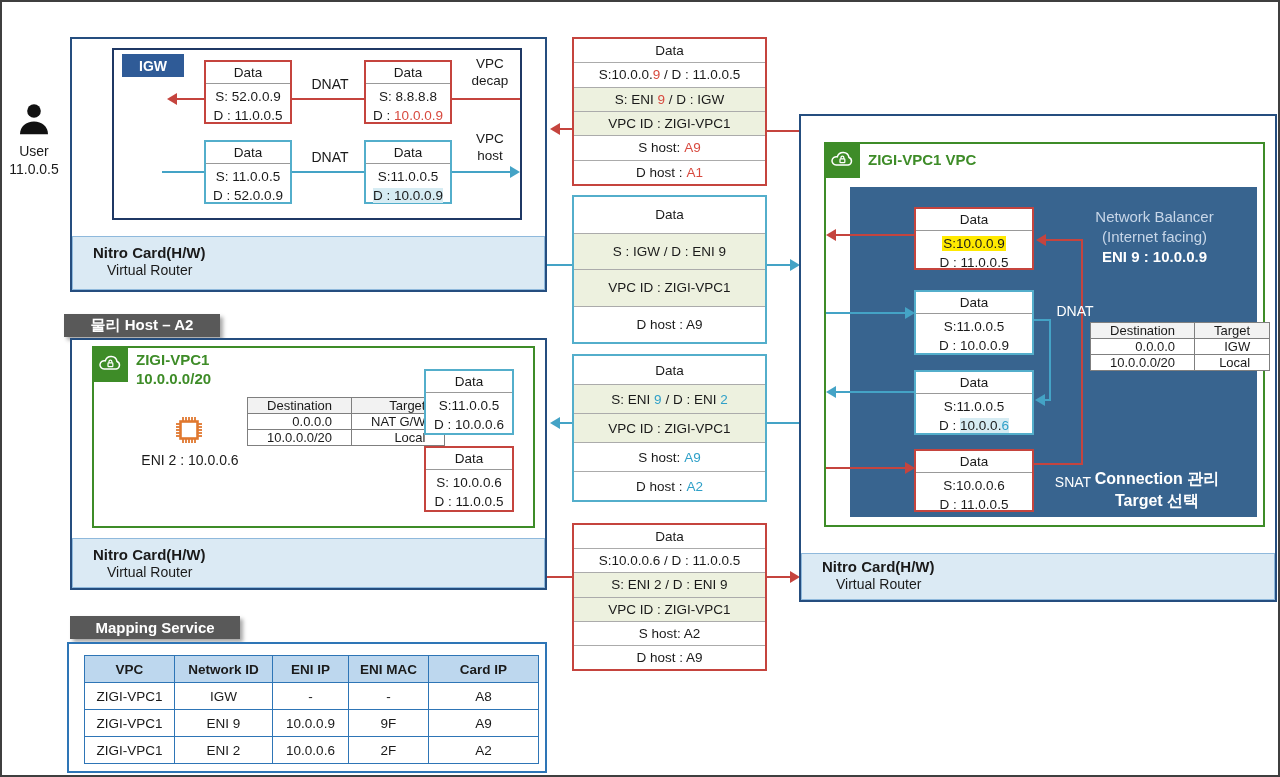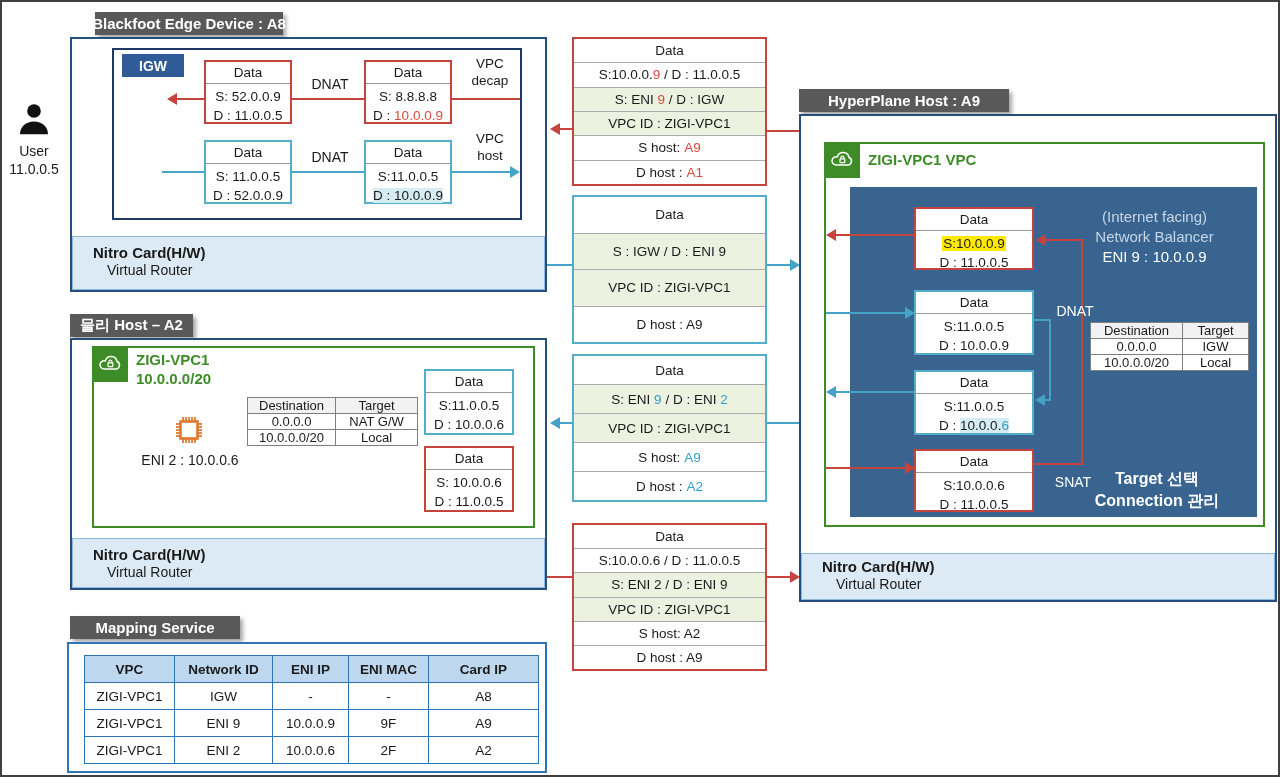--- a/index.html
+++ b/index.html
@@ -35,54 +35,53 @@
   .tri{width:0;height:0;}
   .tri.l{border-top:6px solid transparent;border-bottom:6px solid transparent;border-right:10px solid #000;}
   .tri.r{border-top:6px solid transparent;border-bottom:6px solid transparent;border-left:10px solid #000;}
   .tri.l.red{border-right-color:#C5443E;}
   .tri.r.red{border-left-color:#C5443E;}
   .tri.l.cyan{border-right-color:#44A3C6;}
   .tri.r.cyan{border-left-color:#44A3C6;}
   .lbl{font-size:14px;text-align:center;white-space:nowrap;}
   .lbl.w{color:#fff;}
   .rtable{border-collapse:collapse;font-size:13px;text-align:center;background:#fff;}
-  .rtable td{border:1px solid #7F7F7F;height:14px;padding:0 11px;white-space:nowrap;}
+  .rtable td{border:1px solid #7F7F7F;height:14px;padding:0 19px;white-space:nowrap;text-align:right;}
   .rtable tr.hd td{background:#F2F2F2;}
   .maptable{border-collapse:collapse;font-size:13.5px;text-align:center;background:#fff;}
   .maptable td{border:1px solid #2E75B6;height:27px;white-space:nowrap;}
   .maptable tr.hd td{background:#BDD7EE;font-weight:600;}
   .c-red{color:#D84A3F;}
   .c-cyan{color:#2FA0C8;}
   .c-hl-yellow{background:#FFE900;padding:0 1px;}
   .c-hl-cyan{background:#D6ECF3;}
   .c-cyan-hl{color:#2FA0C8;background:#D6ECF3;}
   .igw{background:#2F5B97;color:#fff;font-weight:700;font-size:14px;display:flex;align-items:center;justify-content:center;}
   .inbox{border:2px solid #1F3864;background:#fff;}
   .twoline{font-size:13.5px;line-height:17px;text-align:center;white-space:nowrap;}
   .baltxt{color:#C7D6E8;font-size:15px;line-height:20px;text-align:center;white-space:nowrap;}
-  .baltxt .eni{color:#fff;font-weight:400;}
+  .baltxt .eni{color:#fff;font-weight:700;}
   .tgt{color:#fff;font-weight:700;font-size:16px;line-height:22px;text-align:center;white-space:nowrap;}
   .vpcicon{background:#3E8C28;display:flex;align-items:center;justify-content:center;}
   .usertxt{font-size:14px;text-align:center;white-space:nowrap;}
 </style>
 </head>
 <body>
 
 <div id="canvas">
 
   <div class="abs" style="left:12px;top:98px;width:40px;height:40px;">
     <svg width="40" height="40" viewBox="0 0 24 24">
         <circle cx="12" cy="6.6" r="4.1" fill="#111"></circle>
         <path d="M3.6 20.5c0-4.6 3.7-7.6 8.4-7.6s8.4 3 8.4 7.6z" fill="#111"></path>
       </svg>
   </div>
   <div class="abs usertxt" style="left:0px;top:141px;width:64px;">User</div>
   <div class="abs usertxt" style="left:0px;top:159px;width:64px;">11.0.0.5</div>
 
-  <div class="abs titlebar" style="left:93px;top:10px;width:188px;height:23px;">Blackfoot Edge Device : A8</div>
   <div class="abs obox" style="left:68px;top:35px;width:477px;height:255px;"></div>
   <div class="abs inbox" style="left:110px;top:46px;width:410px;height:172px;"></div>
   <div class="abs igw" style="left:120px;top:52px;width:62px;height:23px;">IGW</div>
 
   <div class="abs tri l red" style="left:165px;top:91px;"></div>
   <div class="abs hline red-bg" style="left:175px;top:96px;width:27px;"></div>
   <div class="abs mini red" style="left:202px;top:58px;width:88px;height:64px;">
     <div class="mh">Data</div>
     <div class="mb">
         <div class="ml"><span>S: 52.0.0.9</span></div>
@@ -126,21 +125,21 @@
   <div class="abs twoline" style="left:456px;top:128px;width:64px;">
     <div>VPC</div>
       <div>host</div>
   </div>
 
   <div class="abs nitro" style="left:70px;top:234px;width:473px;height:54px;">
     <div class="l1">Nitro Card(H/W)</div>
     <div class="l2">Virtual Router</div>
   </div>
 
-  <div class="abs titlebar" style="left:68px;top:312px;width:123px;height:23px;">물리 Host – A2</div>
+  <div class="abs titlebar" style="left:62px;top:312px;width:156px;height:23px;">물리 Host – A2</div>
   <div class="abs obox" style="left:68px;top:336px;width:477px;height:252px;"></div>
   <div class="abs gbox" style="left:90px;top:344px;width:443px;height:182px;"></div>
   <div class="abs vpcicon" style="left:90px;top:344px;width:36px;height:36px;">
     <svg width="30" height="30" viewBox="0 0 36 36" fill="none" stroke="#fff" stroke-width="1.8">
       <path d="M11 24a5 5 0 1 1 1.4-9.8A7.2 7.2 0 0 1 26.4 15a4.7 4.7 0 0 1-.9 9z"></path>
       <rect x="15.6" y="16.5" width="5.8" height="4.6" rx="0.8" stroke-width="1.5"></rect>
       <path d="M16.8 16.5v-1.6a1.7 1.7 0 0 1 3.4 0v1.6" stroke-width="1.5"></path>
     </svg>
   </div>
   <div class="abs gtext" style="left:134px;top:349px;">ZIGI-VPC1</div>
@@ -279,36 +278,35 @@
   <div class="abs hline cyan-bg" style="left:545px;top:262px;width:25px;"></div>
   <div class="abs hline cyan-bg" style="left:765px;top:262px;width:24px;"></div>
   <div class="abs tri r cyan" style="left:788px;top:257px;"></div>
   <div class="abs tri l cyan" style="left:548px;top:415px;"></div>
   <div class="abs hline cyan-bg" style="left:558px;top:420px;width:12px;"></div>
   <div class="abs hline cyan-bg" style="left:765px;top:420px;width:32px;"></div>
   <div class="abs hline red-bg" style="left:545px;top:574px;width:25px;"></div>
   <div class="abs hline red-bg" style="left:765px;top:574px;width:24px;"></div>
   <div class="abs tri r red" style="left:788px;top:569px;"></div>
 
-  <div class="abs titlebar" style="left:797px;top:87px;width:210px;height:23px;">HyperPlane Host : A9</div>
   <div class="abs obox" style="left:797px;top:112px;width:478px;height:488px;"></div>
   <div class="abs gbox" style="left:822px;top:140px;width:441px;height:385px;"></div>
   <div class="abs vpcicon" style="left:822px;top:140px;width:36px;height:36px;">
     <svg width="30" height="30" viewBox="0 0 36 36" fill="none" stroke="#fff" stroke-width="1.8">
       <path d="M11 24a5 5 0 1 1 1.4-9.8A7.2 7.2 0 0 1 26.4 15a4.7 4.7 0 0 1-.9 9z"></path>
       <rect x="15.6" y="16.5" width="5.8" height="4.6" rx="0.8" stroke-width="1.5"></rect>
       <path d="M16.8 16.5v-1.6a1.7 1.7 0 0 1 3.4 0v1.6" stroke-width="1.5"></path>
     </svg>
   </div>
   <div class="abs gtext" style="left:866px;top:149px;">ZIGI-VPC1 VPC</div>
   <div class="abs dkpanel" style="left:848px;top:185px;width:407px;height:330px;"></div>
 
   <div class="abs baltxt" style="left:1050px;top:205px;width:205px;">
+    <div>Network Balancer</div>
     <div>(Internet facing)</div>
-    <div>Network Balancer</div>
     <div class="eni">ENI 9 : 10.0.0.9</div>
   </div>
 
   <div class="abs mini red" style="left:912px;top:205px;width:120px;height:63px;">
     <div class="mh">Data</div>
     <div class="mb">
         <div class="ml"><span class="c-hl-yellow">S:10.0.0.9</span></div>
         <div class="ml"><span>D : 11.0.0.5</span></div>
       </div>
   </div>
@@ -366,22 +364,22 @@
           <td>IGW</td>
         </tr>
     <tr>
           <td>10.0.0.0/20</td>
           <td>Local</td>
         </tr>
   </tbody>
     </table>
 
   <div class="abs tgt" style="left:1050px;top:466px;width:210px;">
+    <div>Connection 관리</div>
     <div>Target 선택</div>
-    <div>Connection 관리</div>
   </div>
 
   <div class="abs nitro" style="left:799px;top:551px;width:474px;height:47px;">
     <div class="l1" style="margin-top:4px;">Nitro Card(H/W)</div>
     <div class="l2">Virtual Router</div>
   </div>
 
 </div>
 
 </body></html>

